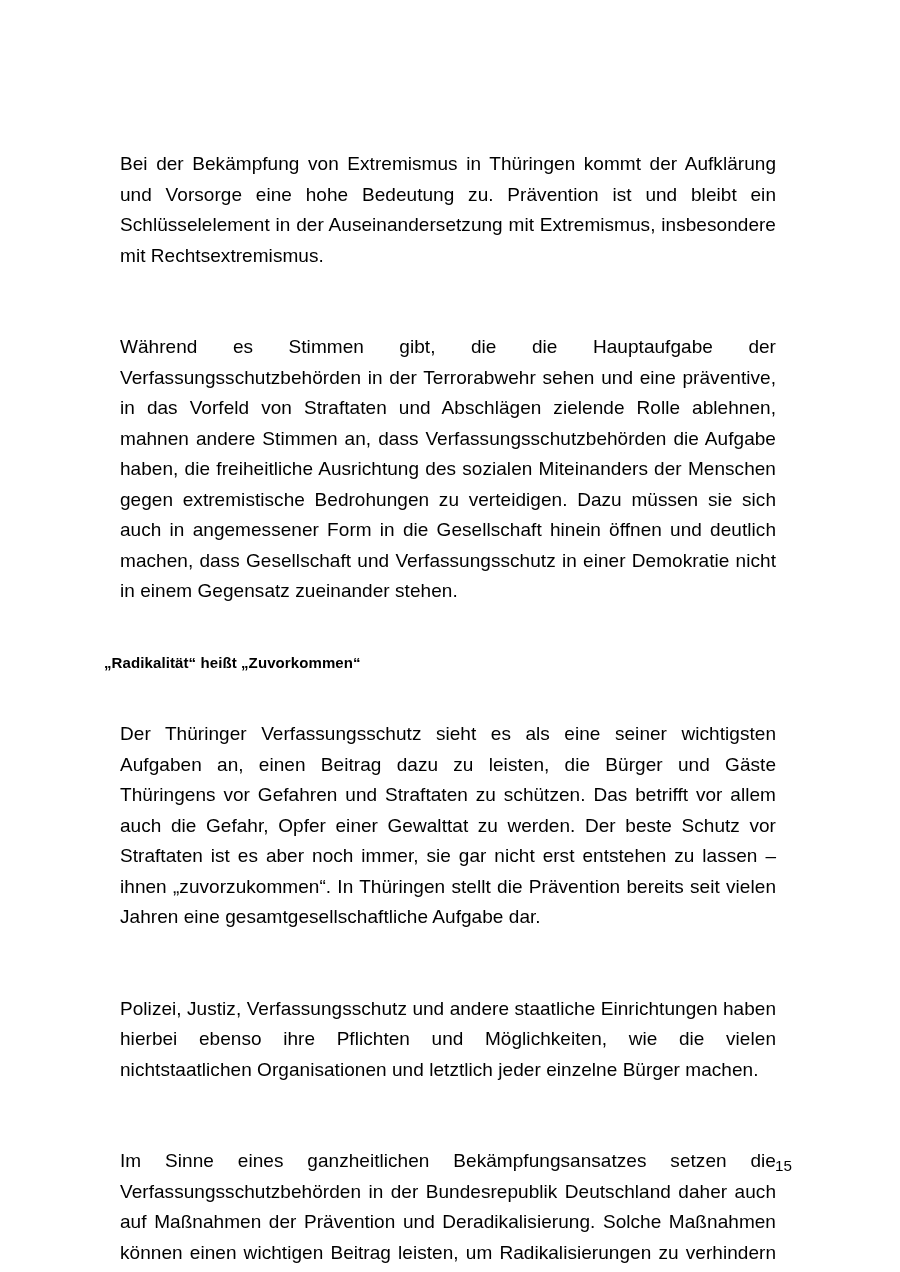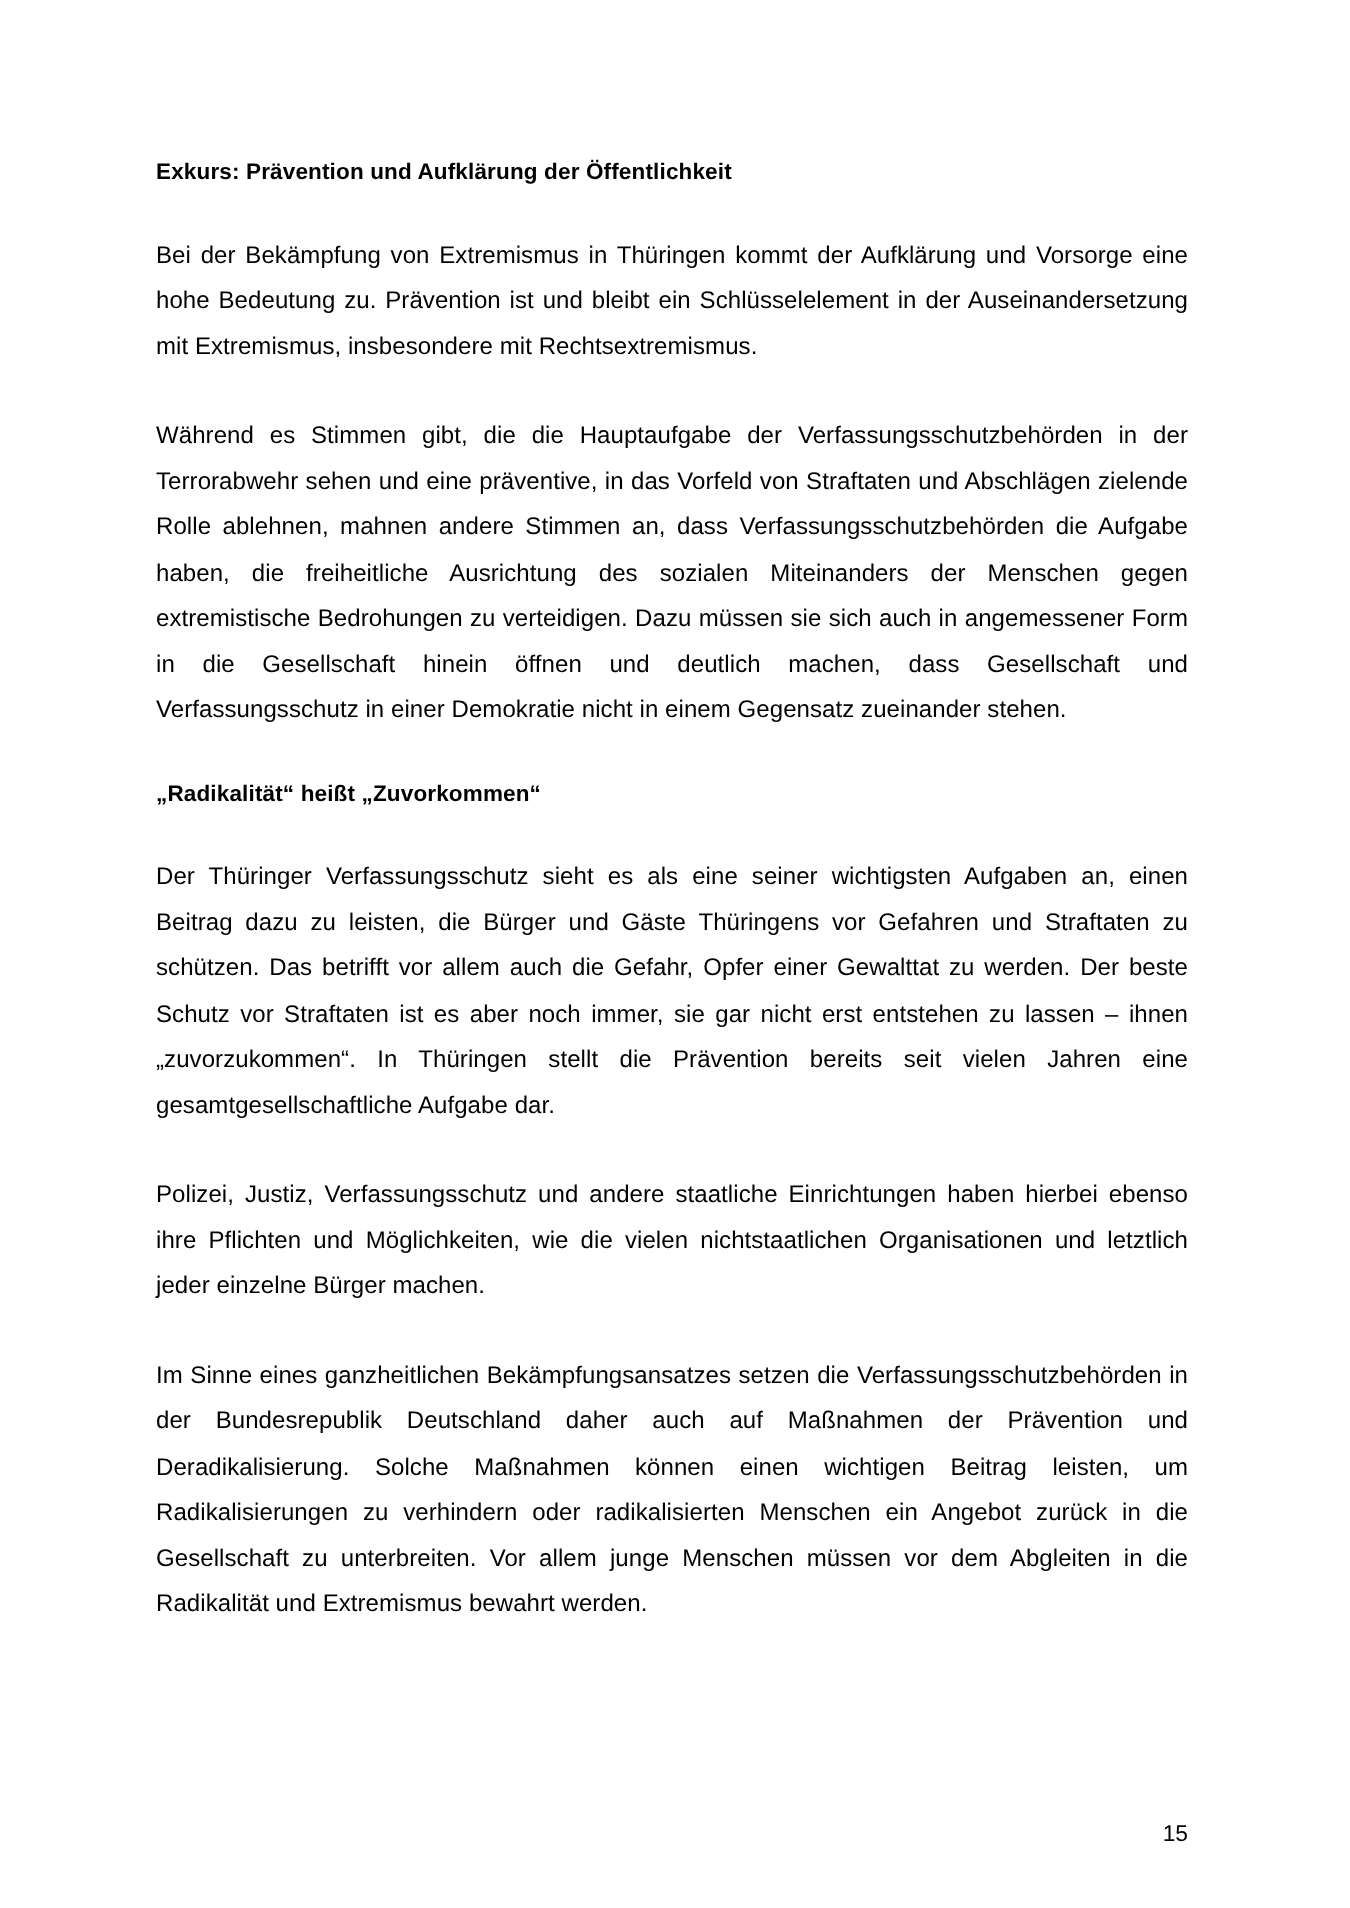--- a/index.html
+++ b/index.html
@@ -30,57 +30,56 @@
     width: 688px;
   }
   .heading {
     font-size: 15px;
     font-weight: bold;
     line-height: 1.5;
     margin: 0 0 0 0;
     letter-spacing: 0.1px;
   }
   .para {
-    font-size: 16px;
+    font-size: 19px;
     line-height: 30.5px;
     text-align: justify;
     text-justify: inter-word;
-    margin: 0;
+    margin: 16px;
     letter-spacing: 0.05px;
     -webkit-hyphens: manual;
     hyphens: manual;
   }
   .gap-after-heading { height: 29px; }
   .gap-para { height: 29px; }
   .gap-before-heading { height: 29px; }
   .subheading {
     font-size: 15px;
     font-weight: bold;
     line-height: 1.5;
     margin: 0;
     letter-spacing: 0.1px;
   }
   .page-number {
     position: absolute;
     left: 104px;
-    top: 1212px;
+    top: 1155px;
     width: 688px;
     text-align: right;
     font-size: 15.2px;
     line-height: 1.4;
   }
 </style>
 </head>
 <body>
 
 <div class="page">
 
   <div class="content">
 
-    <h1 class="heading">Exkurs: Prävention und Aufklärung der Öffentlichkeit</h1>
 
     <div class="gap-after-heading"></div>
 
     <p class="para">Bei der Bekämpfung von Extremismus in Thüringen kommt der Aufklärung und Vorsorge eine hohe Bedeutung zu. Prävention ist und bleibt ein Schlüsselelement in der Auseinandersetzung mit Extremismus, insbesondere mit Rechtsextremismus.</p>
 
     <div class="gap-para"></div>
 
     <p class="para">Während es Stimmen gibt, die die Hauptaufgabe der Verfassungsschutzbehörden in der Terrorabwehr sehen und eine präventive, in das Vorfeld von Straftaten und Abschlägen zielende Rolle ablehnen, mahnen andere Stimmen an, dass Verfassungsschutzbehörden die Aufgabe haben, die freiheitliche Ausrichtung des sozialen Miteinanders der Menschen gegen extremistische Bedrohungen zu verteidigen. Dazu müssen sie sich auch in angemessener Form in die Gesellschaft hinein öffnen und deutlich machen, dass Gesellschaft und Verfassungsschutz in einer Demokratie nicht in einem Gegensatz zueinander stehen.</p>
 
     <div class="gap-before-heading"></div>

